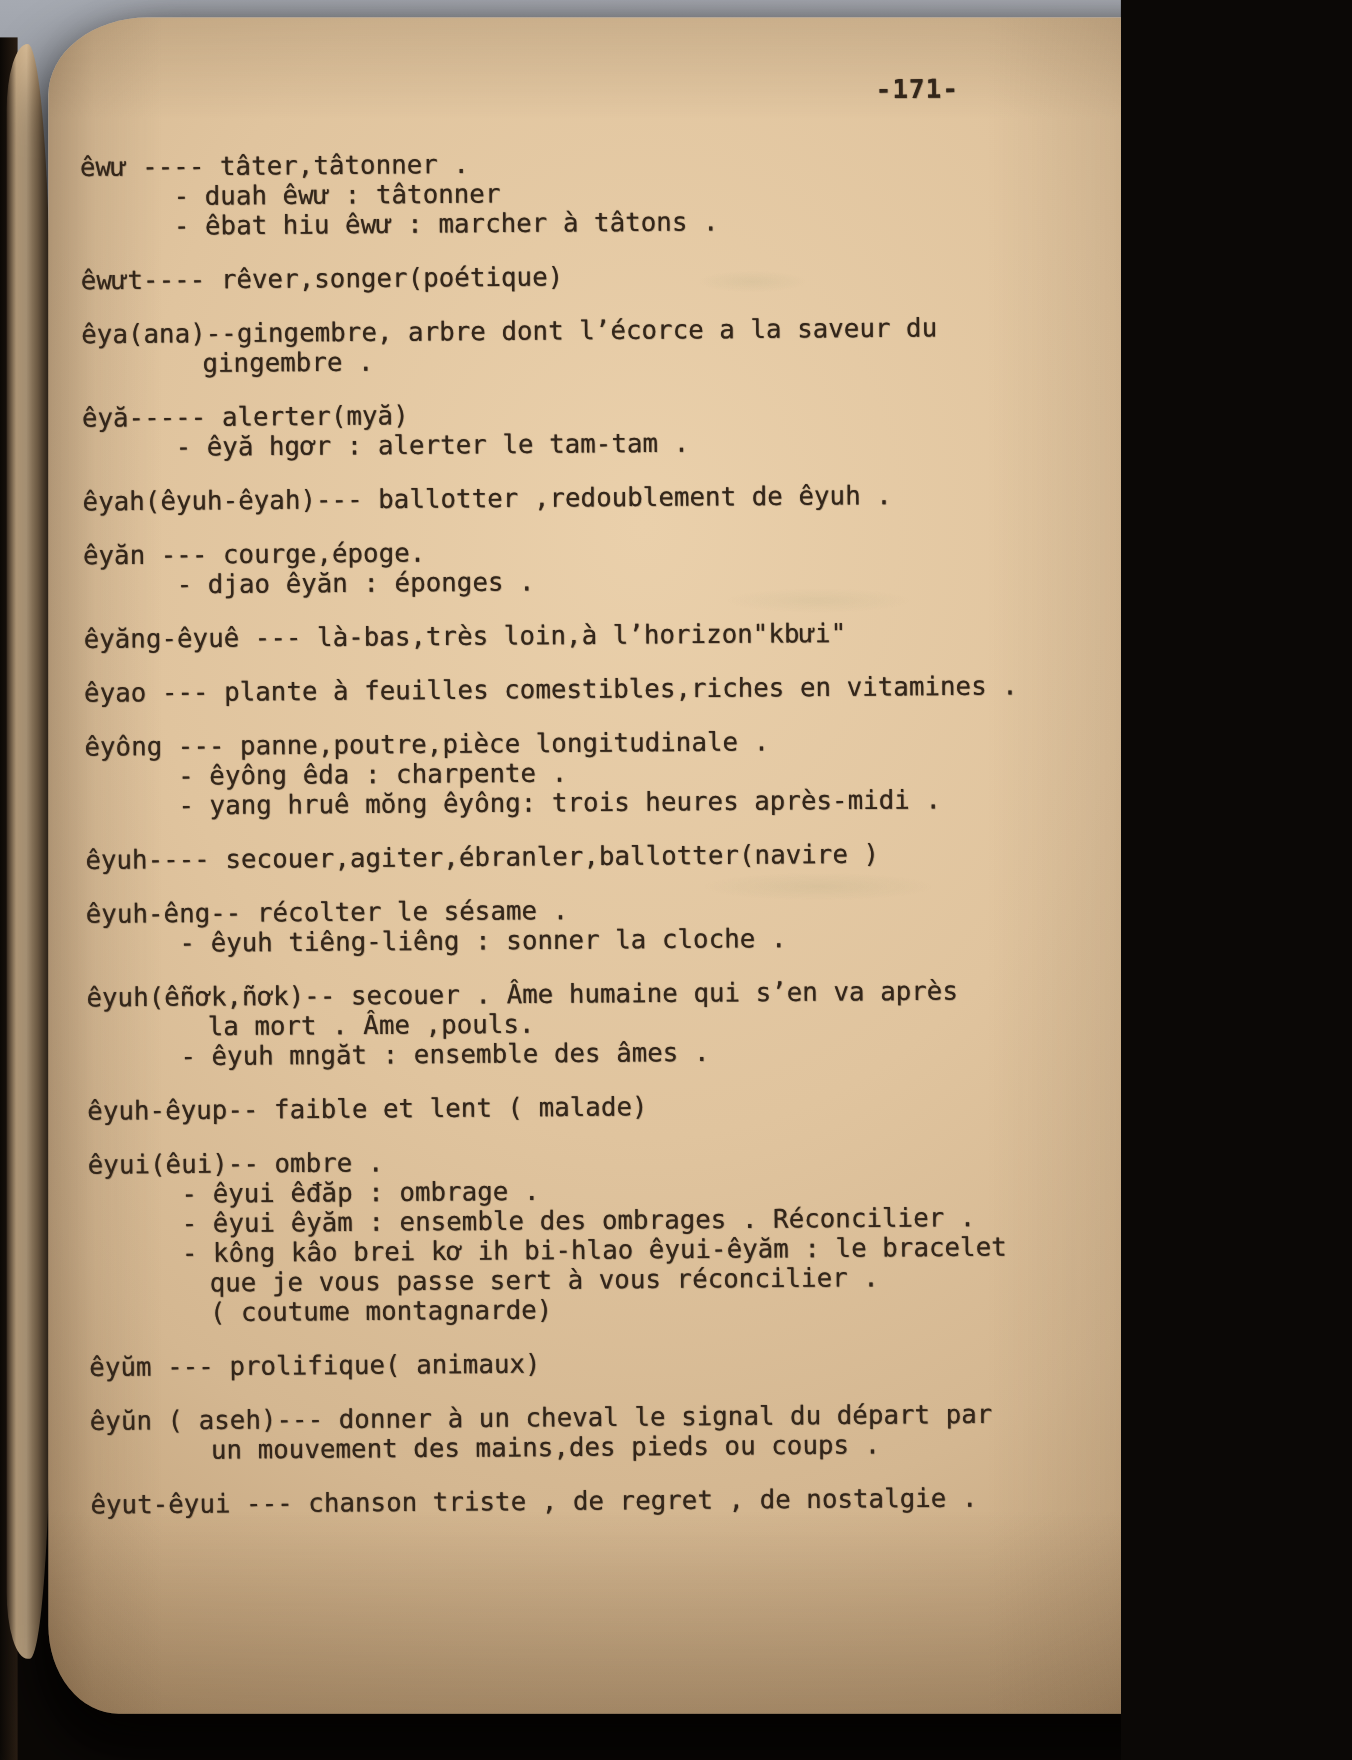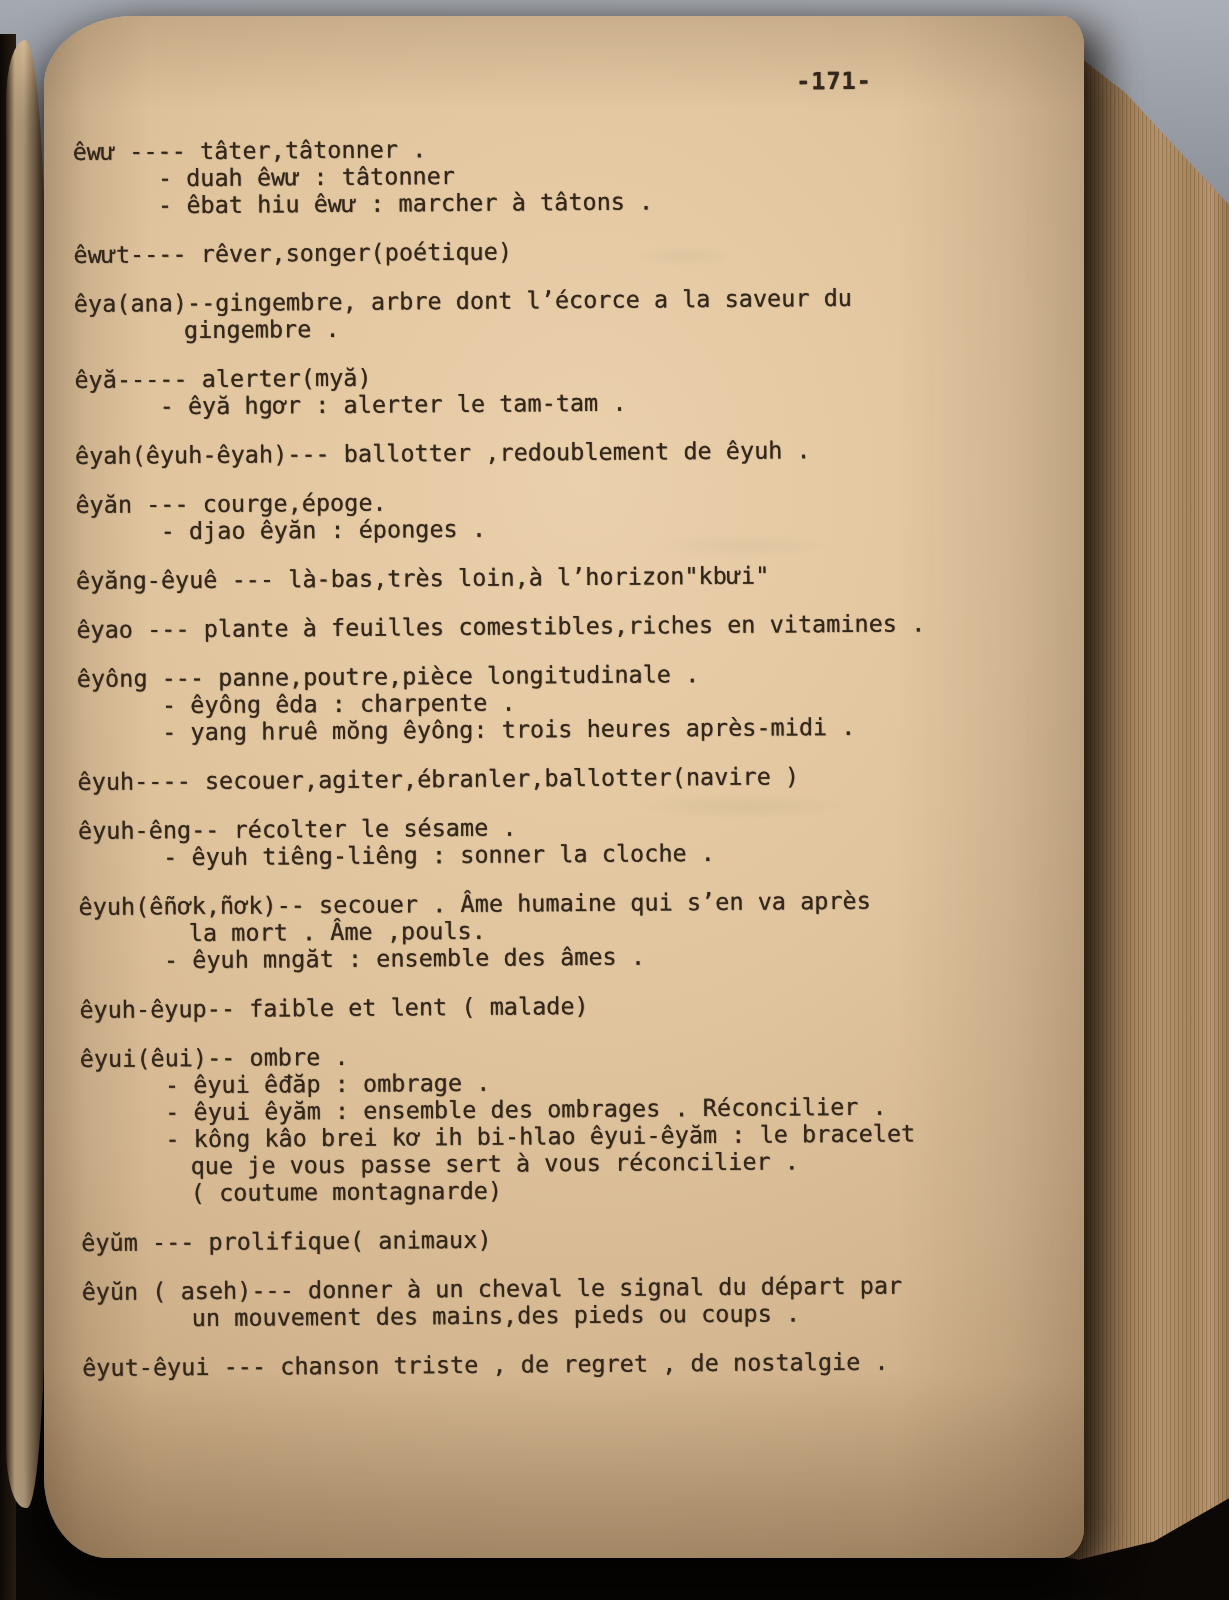--- a/index.html
+++ b/index.html
@@ -1,16 +1,16 @@
 <!DOCTYPE html>
 <html><head>
 <meta charset="utf-8">
 <style>
   html,body{margin:0;padding:0;background:#0b0806;}
-  .canvas{position:relative;width:1229px;height:1600px;overflow:hidden;background:#0b0806;
+  .canvas{position:relative;width:1019px;height:1600px;overflow:hidden;background:#0b0806;
           font-family:"DejaVu Sans Mono", monospace;}
 
   
   .bg-gray{position:absolute;left:0;top:0;width:100%;height:232px;
            background:linear-gradient(182deg,#abafb7 0%,#9a9ea6 42%,#82868e 100%);}
 
   
   .fore-edge{position:absolute;left:1050px;top:28px;width:179px;height:1538px;
      clip-path:polygon(0% 1.6%,10% 1.3%,42% 4.2%,100% 11.5%,100% 95.6%,58% 98.4%,16% 99.6%,0% 99.2%);
      background:

